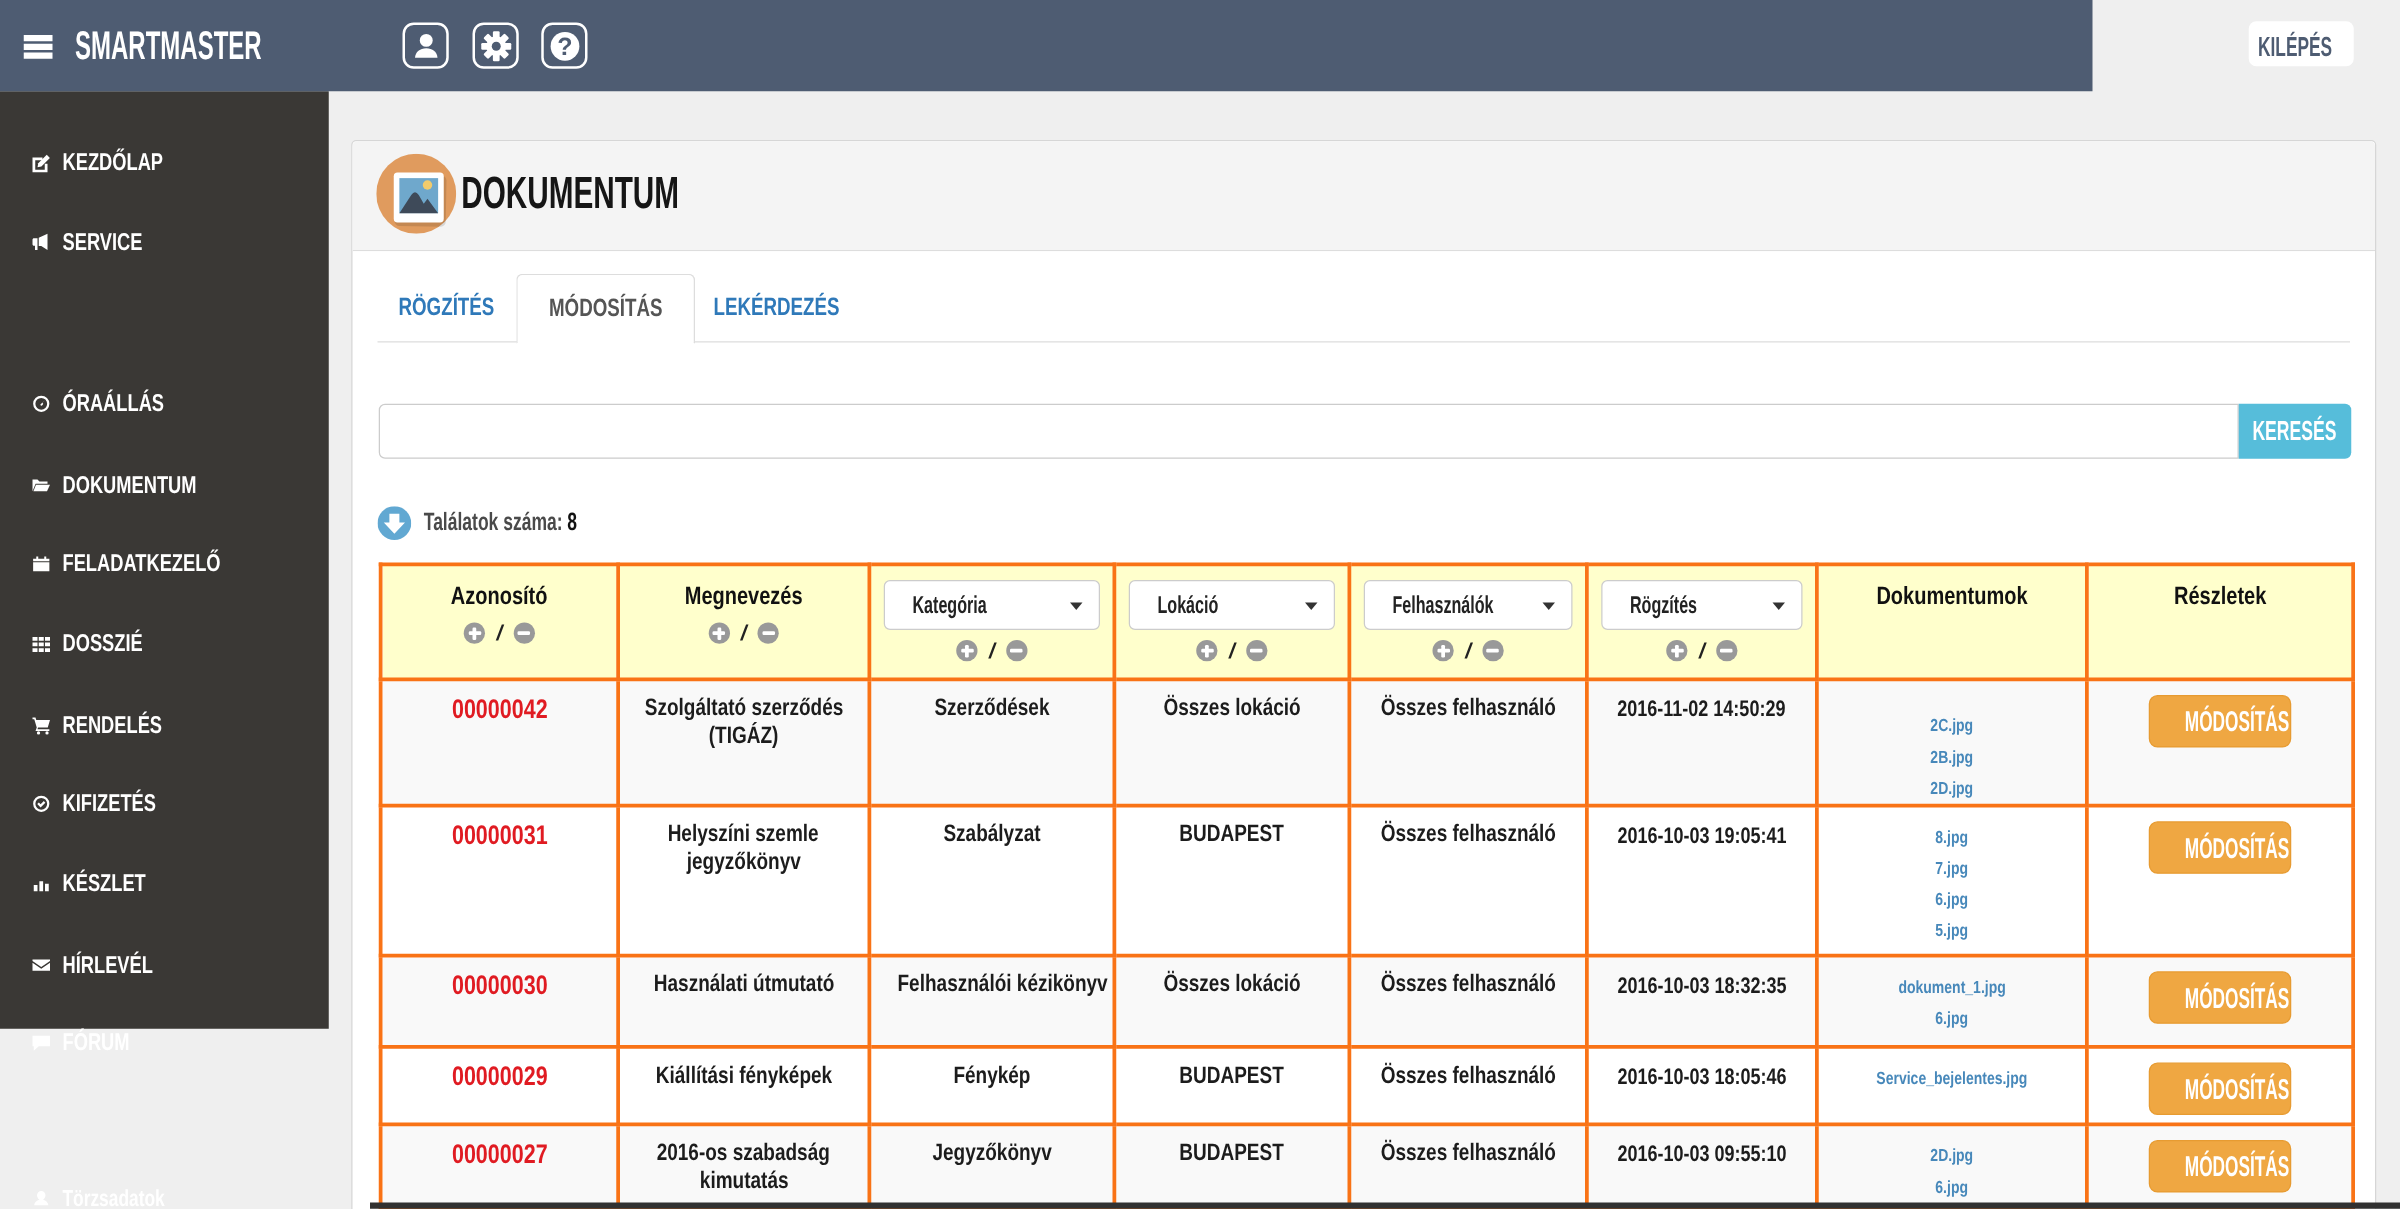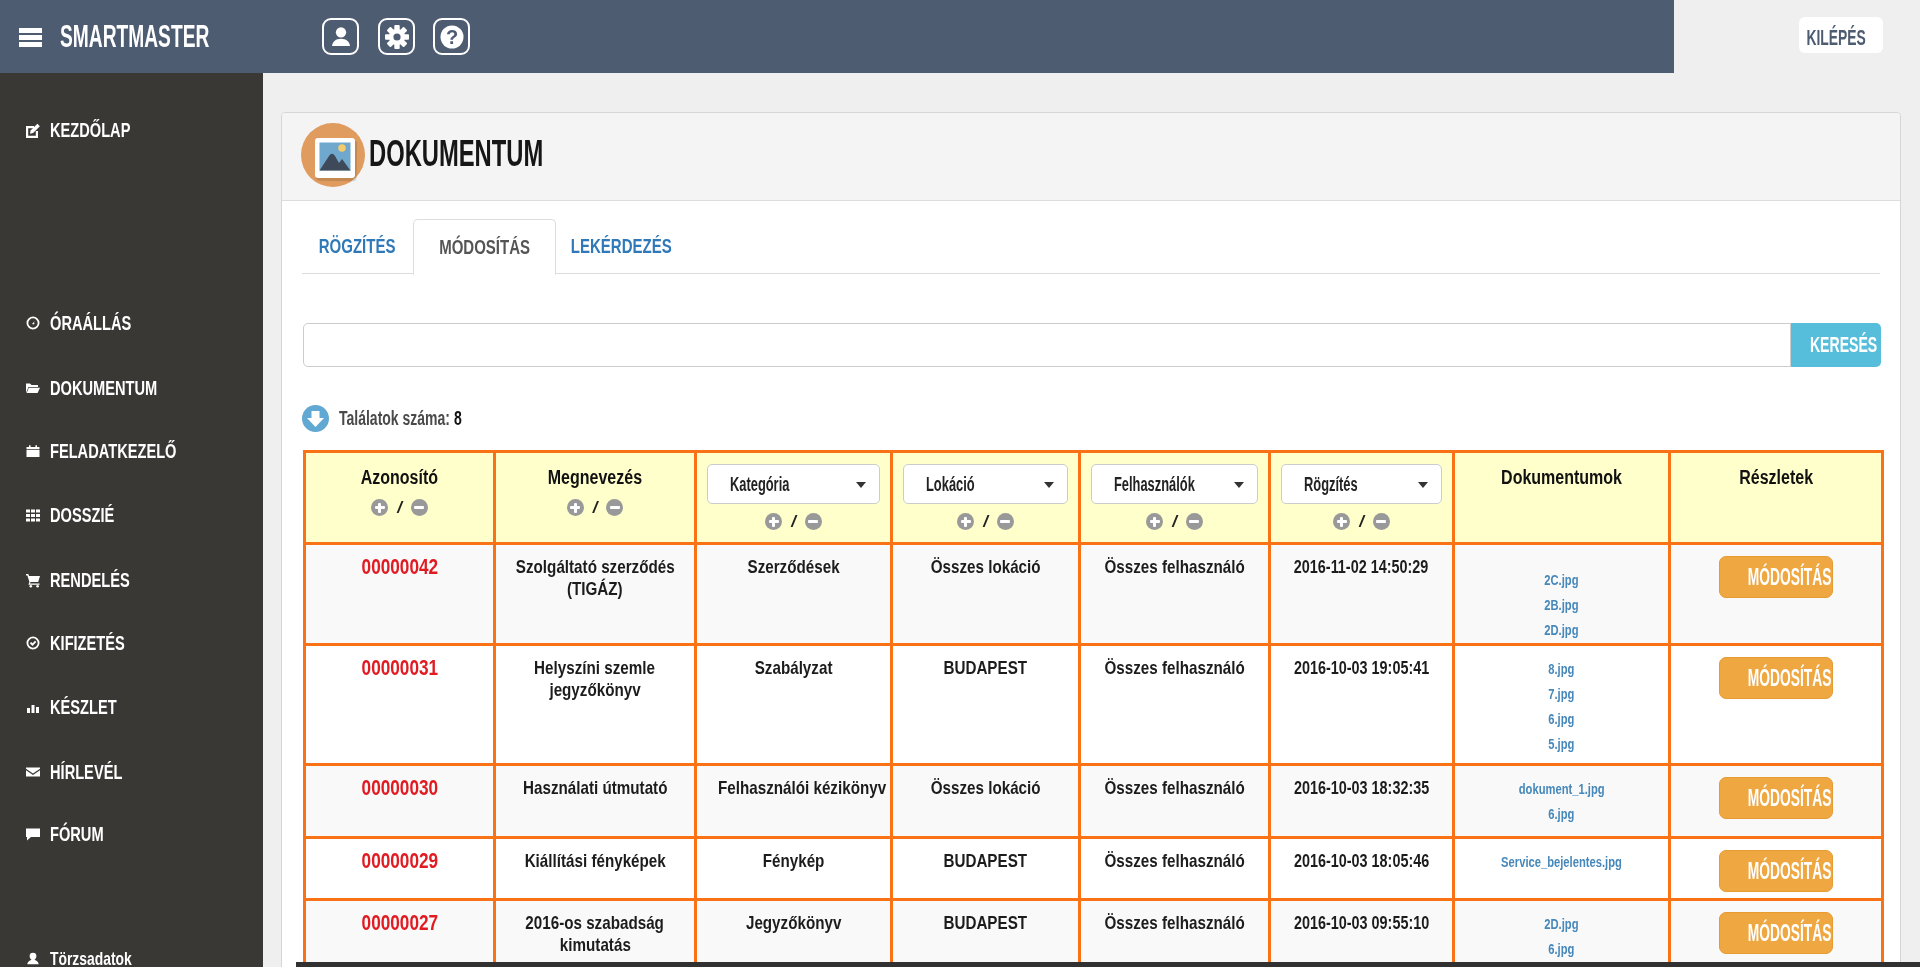--- a/index.html
+++ b/index.html
@@ -9,42 +9,42 @@
 
 #topbar{position:absolute;left:0;top:0;width:1674px;height:73px;background:#4e5c72;z-index:5}
 #burger{position:absolute;left:19px;top:28px;width:23px;height:20px}
 #burger div{height:5px;background:#fff;margin-bottom:2px}
 #logo{position:absolute;left:60px;top:18px;color:#fff;font-size:32px;font-weight:bold}
 #logo .t{transform:scaleX(0.6)}
 .ib{position:absolute;top:18px;width:37px;height:37px;border:2px solid #fff;border-radius:9px;display:flex;align-items:center;justify-content:center}
 #kilepes{position:absolute;left:1799px;top:17px;width:84px;height:36px;background:#fff;border-radius:6px;color:#4e5c72;font-weight:bold;font-size:22px;display:flex;align-items:center;justify-content:flex-end;padding-top:5px}
 #kilepes .t{transform:scaleX(0.63)}
 
-#sidebar{position:absolute;left:0;top:73px;width:263px;height:894px;background:#3a3835;z-index:4}
+#sidebar{position:absolute;left:0;top:73px;width:263px;height:750px;background:#3a3835;z-index:4}
 .it{position:absolute;left:0;width:263px;height:64px;display:flex;align-items:center;color:#fff;font-weight:bold;font-size:19.5px}
 .it .t{transform:scaleX(0.75)}
 .it svg{margin-left:25px;flex:none}
 .it .t{margin-left:9px}
 .it2{font-size:18.5px}
 
 #card{position:absolute;left:281px;top:112px;width:1620px;height:860px;background:#fff;border:1px solid #d6d6d6;border-radius:4px}
 #cardhead{position:absolute;left:0;top:0;width:1618px;height:88px;background:#f4f4f4;border-bottom:1px solid #ddd;border-radius:4px 4px 0 0}
 #cicon{position:absolute;left:19px;top:10px}
 #ctitle{position:absolute;left:87px;top:21px;font-size:36px;line-height:40px;font-weight:bold;color:#161616}
 #ctitle .t{transform:scaleX(0.66)}
 
 #tabs{position:absolute;left:20px;top:106px;width:1578px;height:55px;border-bottom:1px solid #ddd}
 .tab{position:absolute;top:0;height:55px;display:flex;align-items:center;justify-content:center;font-size:20px;font-weight:bold;color:#2f79b9}
 .tab .t{transform:scaleX(0.75)}
 #tab2{left:111px;width:143px;background:#fff;border:1px solid #ddd;border-bottom:1px solid #fff;border-radius:5px 5px 0 0;color:#555;height:56px;z-index:2}
 #tab1{left:0px;width:111px}
 #tab3{left:254px;width:130px}
 
 #searchbox{position:absolute;left:21px;top:210px;width:1488px;height:44px;background:#fff;border:1px solid #ccc;border-radius:5px 0 0 5px}
-#searchbtn{position:absolute;left:1509px;top:210px;width:90px;height:44px;background:#56bdda;border-radius:0 5px 5px 0;color:#fff;font-size:22px;font-weight:bold;display:flex;align-items:center;}
+#searchbtn{position:absolute;left:1509px;top:210px;width:90px;height:44px;background:#56bdda;border-radius:0 5px 5px 0;color:#fff;font-size:22px;font-weight:bold;display:flex;align-items:center;justify-content:center}
 #searchbtn .t{transform:scaleX(0.64)}
 
 #foundico{position:absolute;left:20px;top:292px}
 #foundtxt{position:absolute;left:57px;top:292px;height:26px;display:flex;align-items:center;font-size:20px;font-weight:bold;color:#4a4a4a}
 #foundtxt .t{transform:scaleX(0.7)}
 #foundtxt b{color:#111}
 
 table{position:absolute;left:21px;top:337px;border-collapse:collapse;table-layout:fixed;width:1578px}
 th,td{border:3px solid #f97316;vertical-align:top;text-align:center;overflow:hidden}
 thead th{background:#ffffcc;font-size:20px;color:#111;font-weight:bold;padding-top:13px}
@@ -104,20 +104,26 @@
       <span class="t">KILÉPÉS</span>
     </div>
 </div>
 <div id="sidebar">
     <div class="it" style="top:25px">
       <svg width="16" height="16" viewBox="0 0 16 16" fill="#fff">
         <path d="M1 4h8v2.2H3.2v7.6h7.6V9h2.2v7H1z"></path>
         <path d="M5.6 8.6 12.4 1.8 14.9 4.3 8.1 11.1 5 11.7z"></path>
       </svg>
       <span class="t tl">KEZDŐLAP</span>
+    </div>
+    <div class="it" style="top:89px">
+      <svg width="16" height="16" viewBox="0 0 16 16" fill="#fff">
+        <path d="M13 1v13l-5-3.2H6V4.2L13 1zM5 4.5H2.2C1.5 4.5 1 5 1 5.7v3.6c0 .7.5 1.2 1.2 1.2H3v3.5h2z"></path>
+      </svg>
+      <span class="t tl">SERVICE</span>
     </div>
     <div class="it" style="top:218px">
       <svg width="16" height="16" viewBox="0 0 16 16" fill="#fff">
         <path d="M8 1.5a6.5 6.5 0 1 0 0 13 6.5 6.5 0 0 0 0-13zm0 11.2a4.7 4.7 0 1 1 0-9.4 4.7 4.7 0 0 1 0 9.4z"></path>
         <path d="M7.2 8.8 10.8 4.9 8.9 7.2a1.2 1.2 0 1 1-1.7 1.6z"></path>
       </svg>
       <span class="t tl">ÓRAÁLLÁS</span>
     </div>
     <div class="it" style="top:283px">
       <svg width="16" height="16" viewBox="0 0 16 16" fill="#fff">

